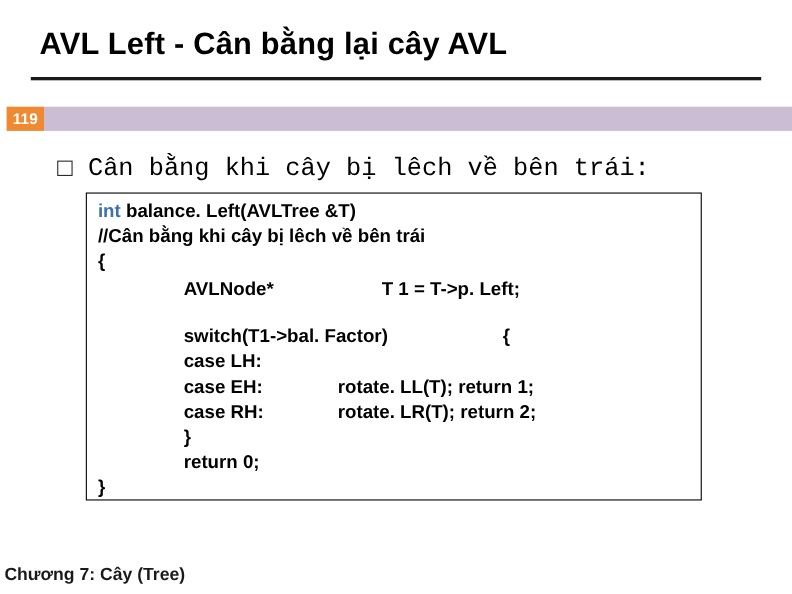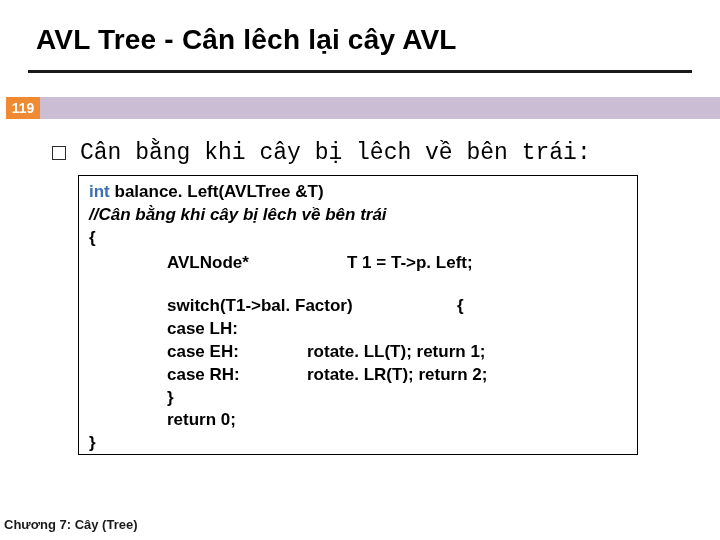--- a/index.html
+++ b/index.html
@@ -82,51 +82,51 @@
     height: 280px;
     border: 1.5px solid #000;
     box-sizing: border-box;
     padding: 5px 10px 0 10px;
     font-family: Arial, Helvetica, sans-serif;
     font-size: 17px;
     line-height: 1.35;
     font-weight: 700;
   }
   .code-box .sig .kw1 { color: #3a6fb0; }
-  .code-box .cmt { font-style: italic; font-weight: 700; }
+  .code-box .cmt { font-weight: 700; }
   .code-block1 {
     margin-top: 2px;
     padding-left: 78px;
     display: flex;
     gap: 40px;
   }
   .col-a { width: 140px; }
   .col-b { }
   .code-block2 {
     margin-top: 20px;
     padding-left: 78px;
   }
   .row { display: flex; }
   .row .c1 { width: 140px; }
   .row .c2 { }
   .footer {
     position: absolute;
     left: 4px;
     bottom: 8px;
-    font-size: 13px;
+    font-size: 16px;
     font-weight: 700;
     color: #1a1a1a;
   }
 </style>
 </head>
 <body>
 
 <div class="slide">
 
-  <div class="title">AVL Tree - Cân lêch lại cây AVL</div>
+  <div class="title">AVL Left - Cân bằng lại cây AVL</div>
   <div class="title-underline"></div>
 
   <div class="pagenum">119</div>
   <div class="pagebar"></div>
 
   <div class="bullet-row">
     <div class="bullet-icon"></div>
     <div class="bullet-text">Cân bằng khi cây bị lêch về bên trái:</div>
   </div>
 

